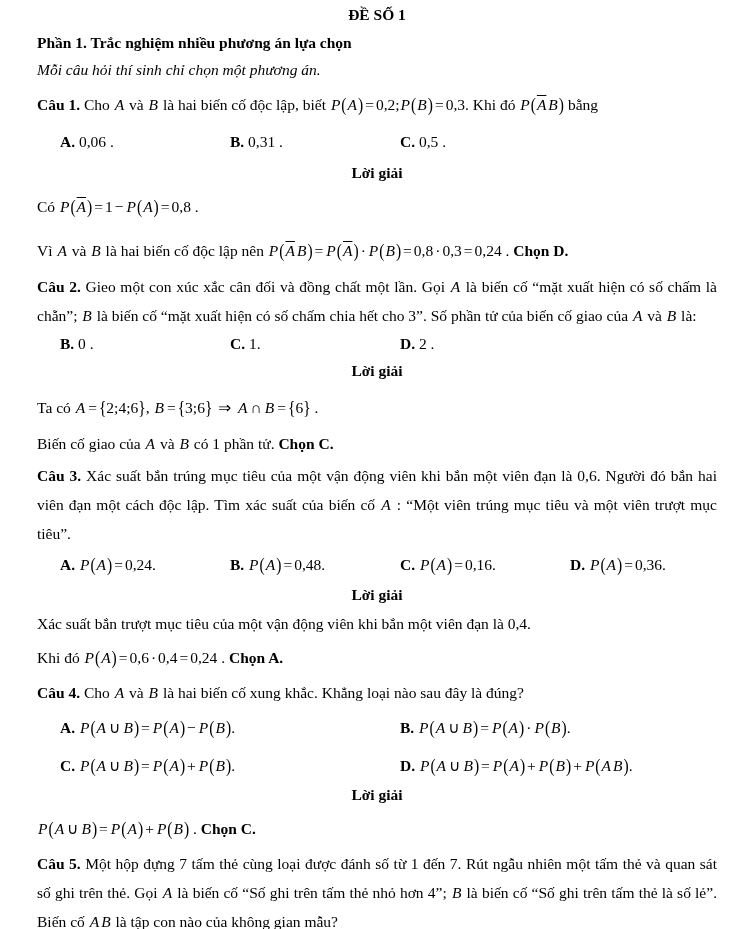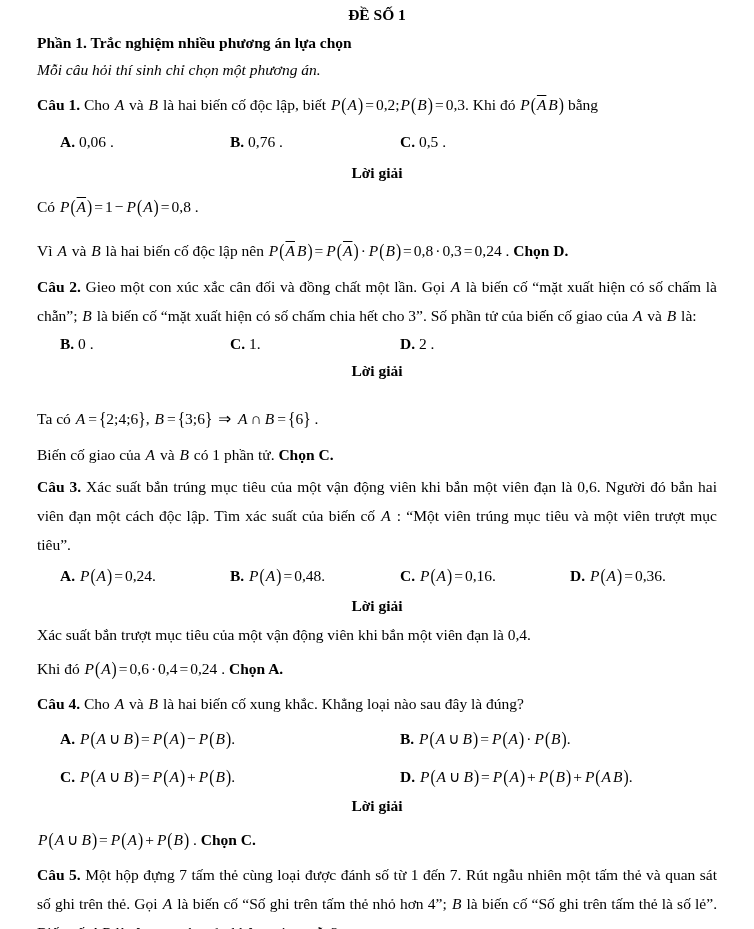--- a/index.html
+++ b/index.html
@@ -35,21 +35,21 @@
   #doc > .blk:nth-child(1)  { margin-top:6px; }
   #doc > .blk:nth-child(2)  { margin-top:5px; }
   #doc > .blk:nth-child(3)  { margin-top:7px; line-height:34px; }
   #doc > .blk:nth-child(4)  { margin-top:7px; }
   #doc > .blk:nth-child(5)  { margin-top:7px; }
   #doc > .blk:nth-child(6)  { margin-top:5px; line-height:36px; }
   #doc > .blk:nth-child(7)  { margin-top:8px; line-height:36px; }
   #doc > .blk:nth-child(8)  { margin-top:3px; }
   #doc > .blk:nth-child(9)  { margin-top:1px; }
   #doc > .blk:nth-child(10) { margin-top:3px; }
-  #doc > .blk:nth-child(11) { margin-top:19px; line-height:36px; }
+  #doc > .blk:nth-child(11) { margin-top:8px; line-height:36px; }
   #doc > .blk:nth-child(12) { margin-top:3px; }
   #doc > .blk:nth-child(13) { margin-top:2px; }
   #doc > .blk:nth-child(14) { margin-top:2px; line-height:30px; }
   #doc > .blk:nth-child(15) { margin-top:4px; }
   #doc > .blk:nth-child(16) { margin-top:3px; }
   #doc > .blk:nth-child(17) { margin-top:2px; line-height:34px; }
   #doc > .blk:nth-child(18) { margin-top:2px; line-height:32px; }
   #doc > .blk:nth-child(19) { margin-top:2px; }
   #doc > .blk:nth-child(20) { margin-top:4px; }
   #doc > .blk:nth-child(21) { margin-top:1px; }
@@ -60,21 +60,21 @@
 <body>
 
 <div class="page">
   <div class="title">ĐỀ SỐ 1</div>
   <div id="doc">
       <div class="blk t-heading"><span class="s-b">Phần 1. Trắc nghiệm nhiều phương án lựa chọn</span></div>
       <div class="blk t-note"><span class="s-i">Mỗi câu hỏi thí sinh chỉ chọn một phương án.</span></div>
       <div class="blk t-question"><span class="s-b">Câu 1.</span><span class="s-r"> Cho </span><span class="formula"><span class="mv">A</span></span><span class="s-r"> và </span><span class="formula"><span class="mv">B</span></span><span class="s-r"> là hai biến cố độc lập, biết </span><span class="formula"><span class="mv">P</span><span class="mp">(</span><span class="mv">A</span><span class="mp">)</span><span class="mo">=</span><span class="mn">0</span><span class="mn">,</span><span class="mn">2</span><span class="mn">;</span><span class="mv">P</span><span class="mp">(</span><span class="mv">B</span><span class="mp">)</span><span class="mo">=</span><span class="mn">0</span><span class="mn">,</span><span class="mn">3</span></span><span class="s-r">. Khi đó </span><span class="formula"><span class="mv">P</span><span class="mp">(</span><span class="mv ov">A</span><span class="mv">B</span><span class="mp">)</span></span><span class="s-r"> bằng</span></div>
       <div class="blk t-options4">
         <div class="opt"><span class="s-b">A. </span><span class="s-r">0,06 .</span></div>
-        <div class="opt"><span class="s-b">B. </span><span class="s-r">0,76 .</span></div>
+        <div class="opt"><span class="s-b">B. </span><span class="s-r">0,31 .</span></div>
         <div class="opt"><span class="s-b">C. </span><span class="s-r">0,5 .</span></div>
       </div>
       <div class="blk t-solhead">Lời giải</div>
       <div class="blk t-solution"><span class="s-r">Có </span><span class="formula"><span class="mv">P</span><span class="mp">(</span><span class="mv ov">A</span><span class="mp">)</span><span class="mo">=</span><span class="mn">1</span><span class="mo">−</span><span class="mv">P</span><span class="mp">(</span><span class="mv">A</span><span class="mp">)</span><span class="mo">=</span><span class="mn">0</span><span class="mn">,</span><span class="mn">8</span></span><span class="s-r"> .</span></div>
       <div class="blk t-solution"><span class="s-r">Vì </span><span class="formula"><span class="mv">A</span></span><span class="s-r"> và </span><span class="formula"><span class="mv">B</span></span><span class="s-r"> là hai biến cố độc lập nên </span><span class="formula"><span class="mv">P</span><span class="mp">(</span><span class="mv ov">A</span><span class="mv">B</span><span class="mp">)</span><span class="mo">=</span><span class="mv">P</span><span class="mp">(</span><span class="mv ov">A</span><span class="mp">)</span><span class="mo">·</span><span class="mv">P</span><span class="mp">(</span><span class="mv">B</span><span class="mp">)</span><span class="mo">=</span><span class="mn">0</span><span class="mn">,</span><span class="mn">8</span><span class="mo">·</span><span class="mn">0</span><span class="mn">,</span><span class="mn">3</span><span class="mo">=</span><span class="mn">0</span><span class="mn">,</span><span class="mn">2</span><span class="mn">4</span></span><span class="s-r"> . </span><span class="s-b">Chọn D.</span></div>
       <div class="blk t-question"><span class="s-b">Câu 2.</span><span class="s-r"> Gieo một con xúc xắc cân đối và đồng chất một lần. Gọi </span><span class="formula"><span class="mv">A</span></span><span class="s-r"> là biến cố “mặt xuất hiện có số chấm là chẵn”; </span><span class="formula"><span class="mv">B</span></span><span class="s-r"> là biến cố “mặt xuất hiện có số chấm chia hết cho 3”. Số phần tử của biến cố giao của </span><span class="formula"><span class="mv">A</span></span><span class="s-r"> và </span><span class="formula"><span class="mv">B</span></span><span class="s-r"> là:</span></div>
       <div class="blk t-options4">
         <div class="opt"><span class="s-b">B. </span><span class="s-r">0 .</span></div>
         <div class="opt"><span class="s-b">C. </span><span class="s-r">1.</span></div>
         <div class="opt"><span class="s-b">D. </span><span class="s-r">2 .</span></div>

